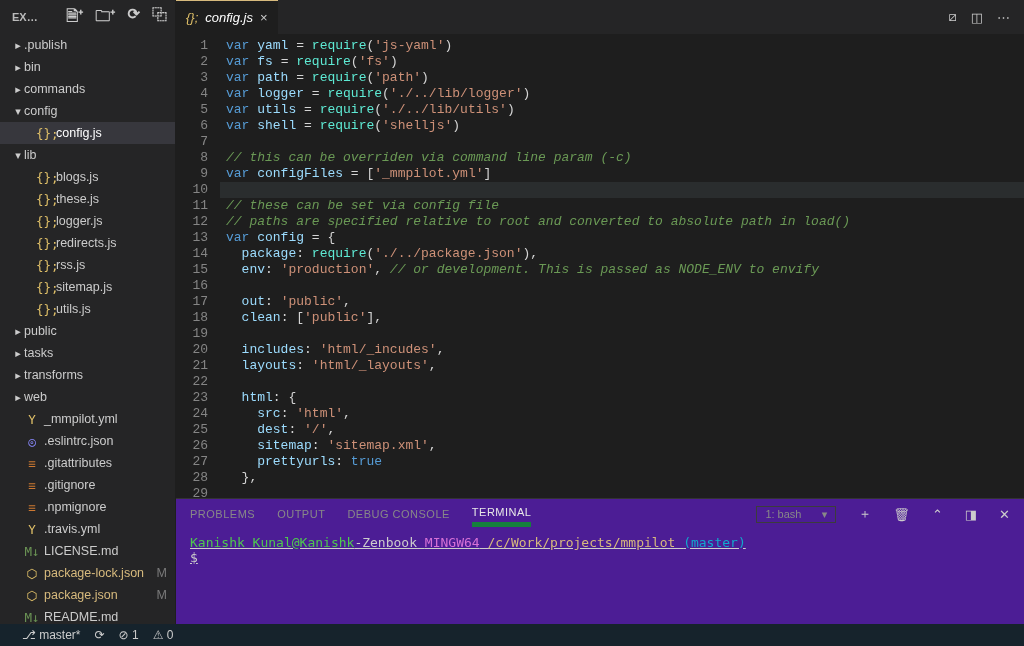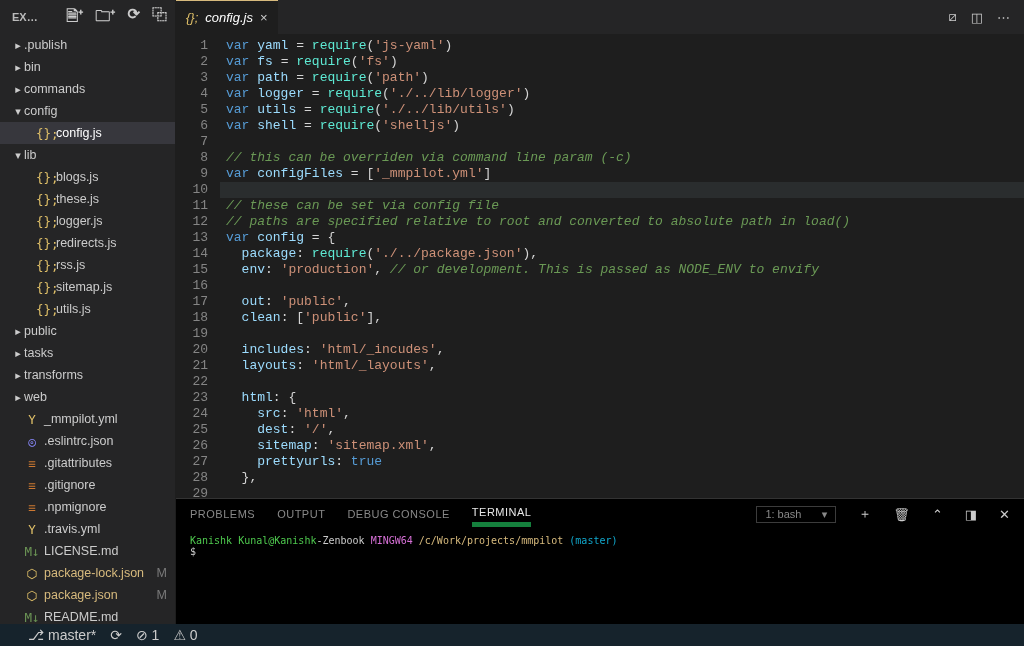--- a/index.html
+++ b/index.html
@@ -81,31 +81,31 @@
 .editor-body { flex: 1; display: flex; overflow:hidden; font-family: Consolas, 'Courier New', monospace; font-size: 13px; line-height: 16px;}
 .gutter { width: 44px; text-align: right; padding: 4px 12px 4px 0; color: #858585; user-select:none; background:#1e1e1e;}
 .gutter div { height: 16px;}
 .code { flex:1; padding: 4px 0; white-space: pre; overflow: hidden;}
 .code .line { height: 16px; padding-left: 6px;}
 .code .line.hl { background: #2a2d2e;}
 .tk-kw{ color:#569cd6;} .tk-var{ color:#9cdcfe;} .tk-op{color:#d4d4d4;} .tk-fn{color:#5eead4;}
 .tk-str{color:#ce9178;} .tk-cmt{color:#6a9955; font-style:italic;} .tk-prop{color:#9cdcfe;}
 .tk-punc{color:#d4d4d4;} .tk-bool{color:#569cd6;}
 
-.panel { height: 126px; background: #000000; border-top: 1px solid #333; display:flex; flex-direction:column;}
+.panel { height: 126px; background: #4c1d95; border-top: 1px solid #333; display:flex; flex-direction:column;}
 .panel-tabs { display:flex; align-items:center; height: 30px; padding: 0 14px; gap:22px; font-size: 11px; color:#888;}
 .panel-tabs .ptab { cursor:pointer; letter-spacing: 0.5px;}
 .panel-tabs .ptab.active { color:#e7e7e7; border-bottom: 5px solid #15803d; padding-bottom:4px; padding-top:4px;}
 .panel-tabs .spacer{ flex:1;}
 .panel-tabs .sel { display:flex; align-items:center; gap:6px; border:1px solid #3c3c3c; padding: 1px 8px; font-size:11px; min-width:80px; justify-content:space-between;}
 .panel-tabs .picon{ cursor:pointer; font-size:13px; color:#ccc;}
-.terminal-body { flex:1; padding: 6px 14px; font-family: Consolas, monospace; font-size: 10px;}
+.terminal-body { flex:1; padding: 6px 14px; font-family: Consolas, monospace; font-size: 13px; text-decoration: underline;}
 .term-usr{color:#4ec94e;} .term-host{color:#d670d6;} .term-path{color:#d7ba7d;} .term-br{color:#11a8cd;}
 
-.statusbar { height: 22px; background: #16232c; color:#ccc; display:flex; align-items:center; font-size:14px; padding: 0 28px; gap:14px;}
+.statusbar { height: 22px; background: #16232c; color:#ccc; display:flex; align-items:center; font-size:12px; padding: 0 22px; gap:14px;}
 .statusbar .right{ margin-left:auto; display:flex; gap:14px; align-items:center;}
 .statusbar span { cursor:pointer;}
 </style>
 </head>
 <body>
 
 <div class="main-area">
 
   <div class="sidebar">
     <div class="sidebar-header">

